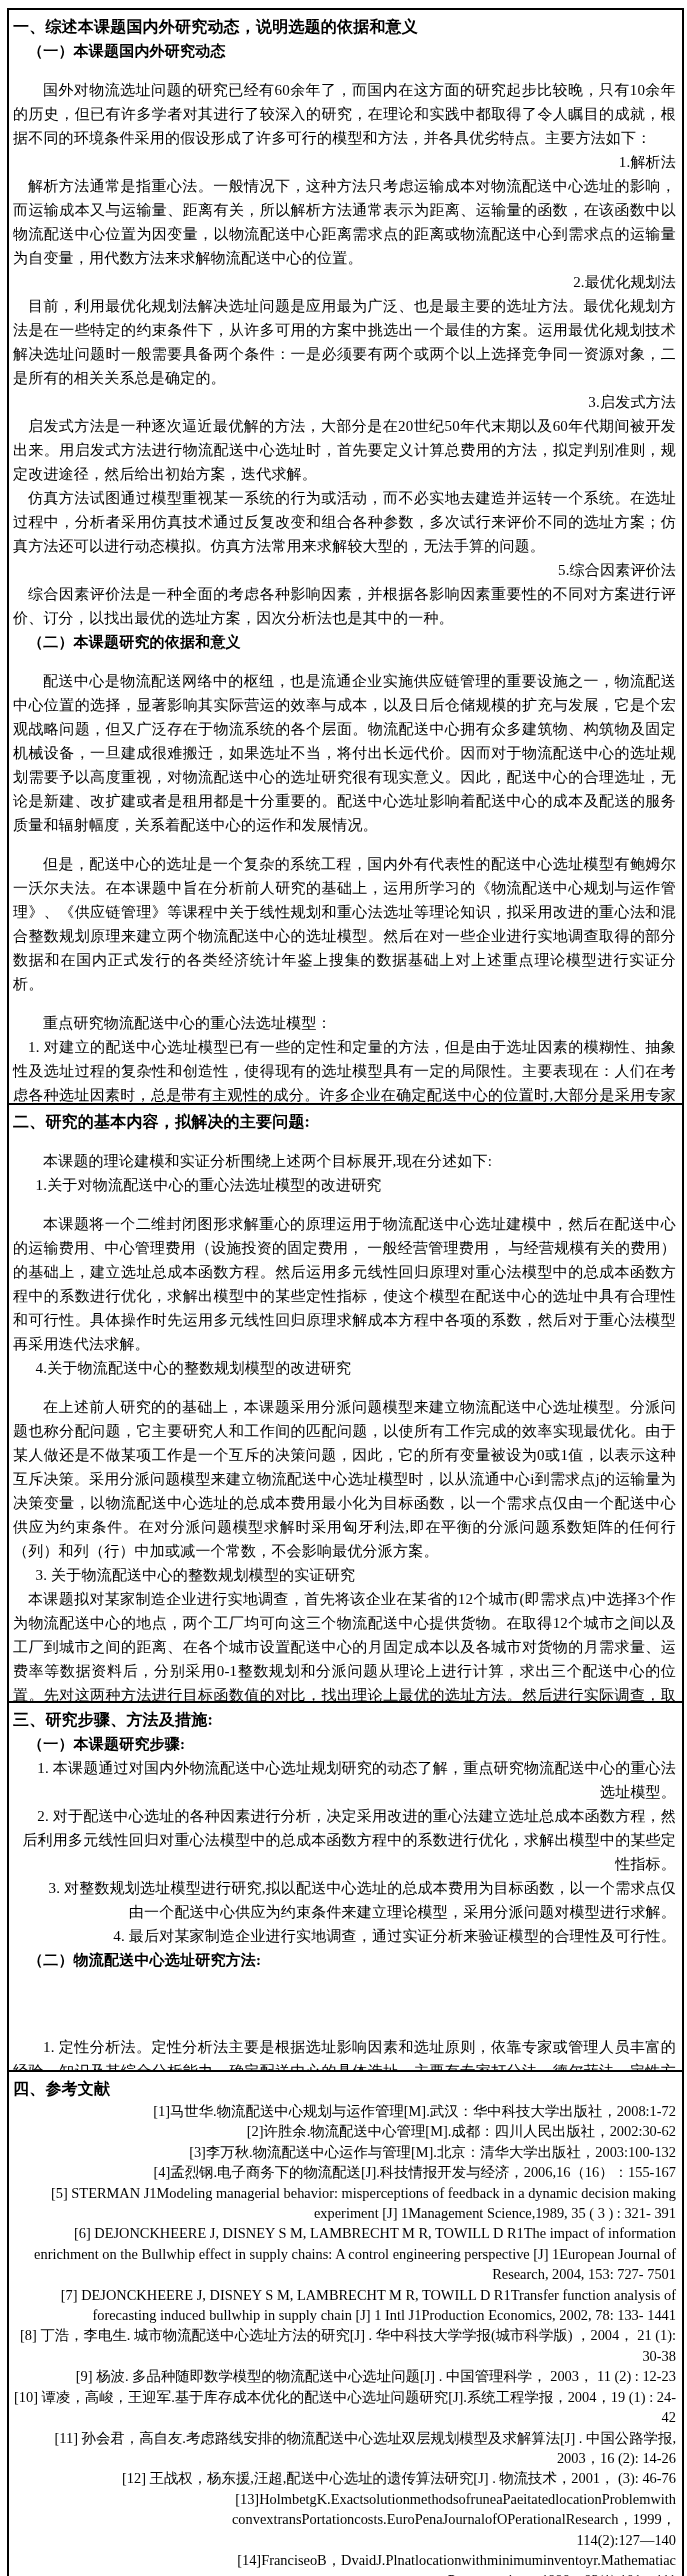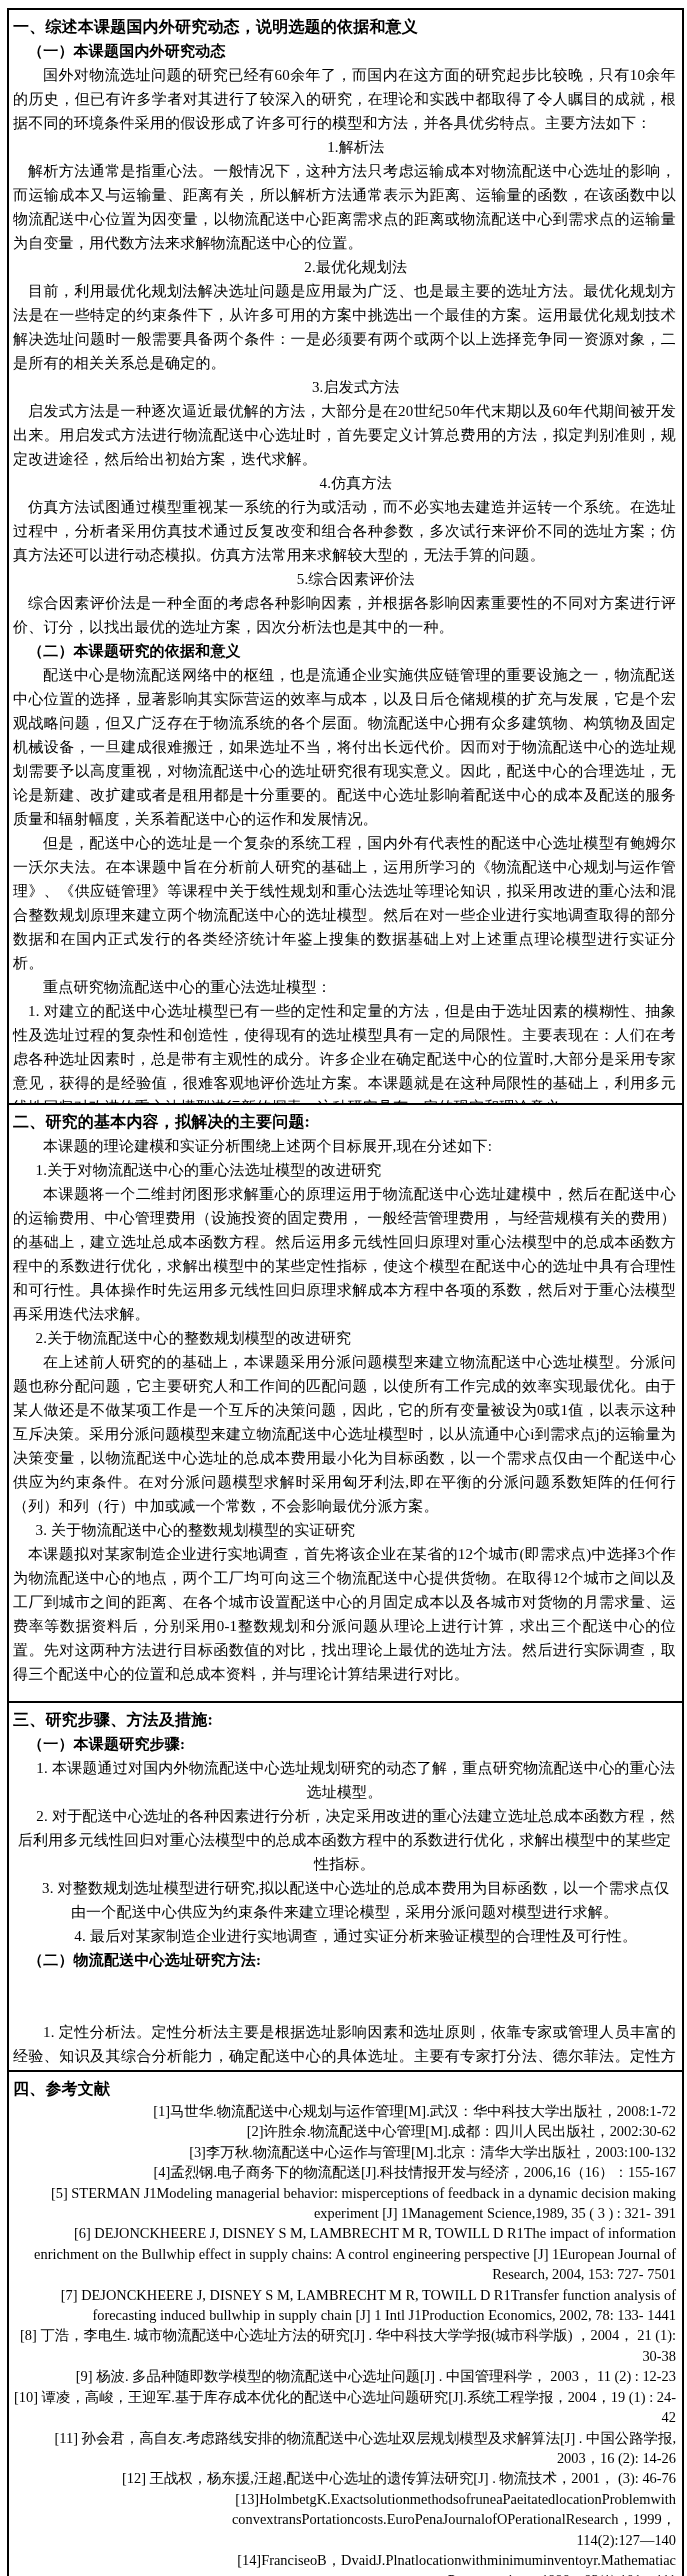--- a/index.html
+++ b/index.html
@@ -30,22 +30,22 @@
   .blk{
     font-size:15px;
     line-height:24px;
     text-align:justify;
     letter-spacing:0.2px;
     word-break:break-word;
   }
   .h1{font-weight:bold;font-size:16px;text-indent:0;text-align:left;}
   .h2{font-weight:bold;text-indent:1em;text-align:left;}
   .h3{font-weight:normal;text-indent:1.5em;text-align:left;}
-  .item{text-indent:1.5em;text-align:center;}
-  .p2{text-indent:2em;}
+  .item{text-indent:1.5em;text-align:right;}
+  .p2{text-indent:2em;margin-top:15px;}
   .p1{text-indent:1em;}
   .sp{min-height:24px;}
   .ref{
     text-indent:0;
     text-align:right;
     line-height:20.4px;
     font-size:14.4px;
     letter-spacing:0;
   }
 </style>
@@ -58,38 +58,37 @@
       <div>
           <div class="blk h1">一、综述本课题国内外研究动态，说明选题的依据和意义</div>
           <div class="blk h2">（一）本课题国内外研究动态</div>
           <div class="blk p2">国外对物流选址问题的研究已经有60余年了，而国内在这方面的研究起步比较晚，只有10余年的历史，但已有许多学者对其进行了较深入的研究，在理论和实践中都取得了令人瞩目的成就，根据不同的环境条件采用的假设形成了许多可行的模型和方法，并各具优劣特点。主要方法如下：</div>
           <div class="blk item">1.解析法</div>
           <div class="blk p1">解析方法通常是指重心法。一般情况下，这种方法只考虑运输成本对物流配送中心选址的影响，而运输成本又与运输量、距离有关，所以解析方法通常表示为距离、运输量的函数，在该函数中以物流配送中心位置为因变量，以物流配送中心距离需求点的距离或物流配送中心到需求点的运输量为自变量，用代数方法来求解物流配送中心的位置。</div>
           <div class="blk item">2.最优化规划法</div>
           <div class="blk p1">目前，利用最优化规划法解决选址问题是应用最为广泛、也是最主要的选址方法。最优化规划方法是在一些特定的约束条件下，从许多可用的方案中挑选出一个最佳的方案。运用最优化规划技术解决选址问题时一般需要具备两个条件：一是必须要有两个或两个以上选择竞争同一资源对象，二是所有的相关关系总是确定的。</div>
           <div class="blk item">3.启发式方法</div>
           <div class="blk p1">启发式方法是一种逐次逼近最优解的方法，大部分是在20世纪50年代末期以及60年代期间被开发出来。用启发式方法进行物流配送中心选址时，首先要定义计算总费用的方法，拟定判别准则，规定改进途径，然后给出初始方案，迭代求解。</div>
-          <div class="blk item">4.仿真方法</div>
           <div class="blk p1">仿真方法试图通过模型重视某一系统的行为或活动，而不必实地去建造并运转一个系统。在选址过程中，分析者采用仿真技术通过反复改变和组合各种参数，多次试行来评价不同的选址方案；仿真方法还可以进行动态模拟。仿真方法常用来求解较大型的，无法手算的问题。</div>
           <div class="blk item">5.综合因素评价法</div>
           <div class="blk p1">综合因素评价法是一种全面的考虑各种影响因素，并根据各影响因素重要性的不同对方案进行评价、订分，以找出最优的选址方案，因次分析法也是其中的一种。</div>
           <div class="blk h2">（二）本课题研究的依据和意义</div>
           <div class="blk p2">配送中心是物流配送网络中的枢纽，也是流通企业实施供应链管理的重要设施之一，物流配送中心位置的选择，显著影响其实际营运的效率与成本，以及日后仓储规模的扩充与发展，它是个宏观战略问题，但又广泛存在于物流系统的各个层面。物流配送中心拥有众多建筑物、构筑物及固定机械设备，一旦建成很难搬迁，如果选址不当，将付出长远代价。因而对于物流配送中心的选址规划需要予以高度重视，对物流配送中心的选址研究很有现实意义。因此，配送中心的合理选址，无论是新建、改扩建或者是租用都是十分重要的。配送中心选址影响着配送中心的成本及配送的服务质量和辐射幅度，关系着配送中心的运作和发展情况。</div>
           <div class="blk p2">但是，配送中心的选址是一个复杂的系统工程，国内外有代表性的配送中心选址模型有鲍姆尔一沃尔夫法。在本课题中旨在分析前人研究的基础上，运用所学习的《物流配送中心规划与运作管理》、《供应链管理》等课程中关于线性规划和重心法选址等理论知识，拟采用改进的重心法和混合整数规划原理来建立两个物流配送中心的选址模型。然后在对一些企业进行实地调查取得的部分数据和在国内正式发行的各类经济统计年鉴上搜集的数据基础上对上述重点理论模型进行实证分析。</div>
           <div class="blk p2">重点研究物流配送中心的重心法选址模型：</div>
           <div class="blk p1">1. 对建立的配送中心选址模型已有一些的定性和定量的方法，但是由于选址因素的模糊性、抽象性及选址过程的复杂性和创造性，使得现有的选址模型具有一定的局限性。主要表现在：人们在考虑各种选址因素时，总是带有主观性的成分。许多企业在确定配送中心的位置时,大部分是采用专家意见，获得的是经验值，很难客观地评价选址方案。本课题就是在这种局限性的基础上，利用多元线性回归对改进的重心法模型进行新的探索，这种研究具有一定的现实和理论意义。</div>
         </div>
     </div>
     <div class="sec sec2">
       <div>
           <div class="blk h1">二、研究的基本内容，拟解决的主要问题:</div>
           <div class="blk p2">本课题的理论建模和实证分析围绕上述两个目标展开,现在分述如下:</div>
           <div class="blk h3">1.关于对物流配送中心的重心法选址模型的改进研究</div>
           <div class="blk p2">本课题将一个二维封闭图形求解重心的原理运用于物流配送中心选址建模中，然后在配送中心的运输费用、中心管理费用（设施投资的固定费用， 一般经营管理费用， 与经营规模有关的费用）的基础上，建立选址总成本函数方程。然后运用多元线性回归原理对重心法模型中的总成本函数方程中的系数进行优化，求解出模型中的某些定性指标，使这个模型在配送中心的选址中具有合理性和可行性。具体操作时先运用多元线性回归原理求解成本方程中各项的系数，然后对于重心法模型再采用迭代法求解。</div>
-          <div class="blk h3">2.关于物流配送中心的整数规划模型的改进研究</div>
+          <div class="blk h3">4.关于物流配送中心的整数规划模型的改进研究</div>
           <div class="blk p2">在上述前人研究的的基础上，本课题采用分派问题模型来建立物流配送中心选址模型。分派问题也称分配问题，它主要研究人和工作间的匹配问题，以使所有工作完成的效率实现最优化。由于某人做还是不做某项工作是一个互斥的决策问题，因此，它的所有变量被设为0或1值，以表示这种互斥决策。采用分派问题模型来建立物流配送中心选址模型时，以从流通中心i到需求点j的运输量为决策变量，以物流配送中心选址的总成本费用最小化为目标函数，以一个需求点仅由一个配送中心供应为约束条件。在对分派问题模型求解时采用匈牙利法,即在平衡的分派问题系数矩阵的任何行（列）和列（行）中加或减一个常数，不会影响最优分派方案。</div>
           <div class="blk h3">3. 关于物流配送中心的整数规划模型的实证研究</div>
           <div class="blk p1">本课题拟对某家制造企业进行实地调查，首先将该企业在某省的12个城市(即需求点)中选择3个作为物流配送中心的地点，两个工厂均可向这三个物流配送中心提供货物。在取得12个城市之间以及工厂到城市之间的距离、在各个城市设置配送中心的月固定成本以及各城市对货物的月需求量、运费率等数据资料后，分别采用0-1整数规划和分派问题从理论上进行计算，求出三个配送中心的位置。先对这两种方法进行目标函数值的对比，找出理论上最优的选址方法。然后进行实际调查，取得三个配送中心的位置和总成本资料，并与理论计算结果进行对比。</div>
         </div>
     </div>
     <div class="sec sec3">
       <div>
           <div class="blk h1">三、研究步骤、方法及措施:</div>
           <div class="blk h2">（一）本课题研究步骤:</div>
           <div class="blk item">1. 本课题通过对国内外物流配送中心选址规划研究的动态了解，重点研究物流配送中心的重心法选址模型。</div>

